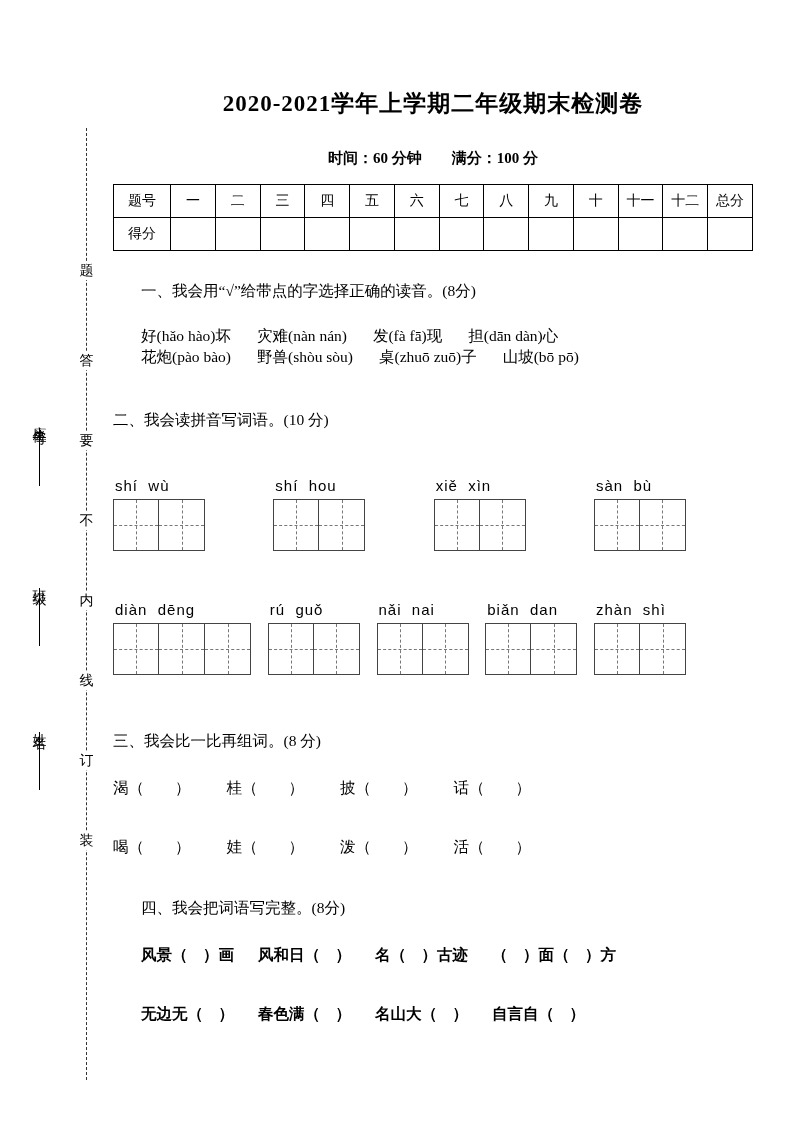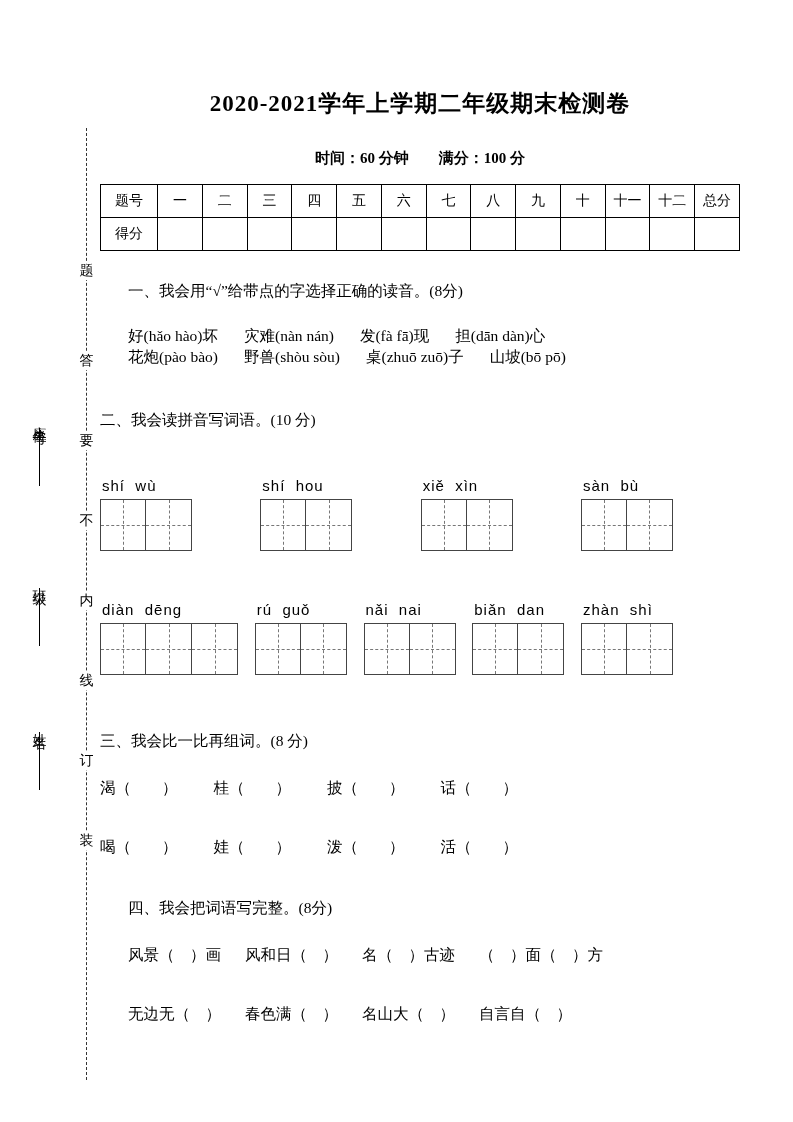--- a/index.html
+++ b/index.html
@@ -8,36 +8,36 @@
 
   
   .binding-line{position:absolute;left:86px;top:128px;width:0;height:952px;border-left:1px dashed #333;}
   .binding-char{position:absolute;left:78px;width:17px;text-align:center;background:#fff;
                 font-size:14px;line-height:18px;}
   .v-field{position:absolute;left:30px;display:flex;flex-direction:column;align-items:center;}
   .v-label{writing-mode:vertical-rl;text-orientation:upright;font-size:14px;letter-spacing:3px;}
   .v-rule{width:1px;background:#000;margin-top:4px;}
 
   
-  .content{position:absolute;left:100px;top:0;width:640px;}
+  .content{position:absolute;left:113px;top:0;width:640px;}
   .title{margin-top:88px;text-align:center;font-size:23px;font-weight:bold;letter-spacing:1px;}
   .meta{margin-top:30px;text-align:center;font-size:15px;font-weight:bold;}
 
   table.score{border-collapse:collapse;margin-top:16px;width:100%;table-layout:fixed;}
   table.score td{border:1px solid #000;height:32px;text-align:center;font-size:14px;padding:0;}
   table.score td.hd{width:56px;}
 
   .sec-heading{font-size:15.5px;}
   .indent{padding-left:28px;}
   .mt30{margin-top:30px;} .mt24{margin-top:24px;} .mt16{}
   .mt42{margin-top:42px;} .mt56{margin-top:56px;} .mt40{margin-top:40px;}
   .mt26{margin-top:26px;} .mt38{margin-top:38px;}
 
   .row{display:flex;font-size:15.5px;white-space:pre;}
-  .row.g26{gap:26px;} .row.g36{gap:36px;} .row.g24{gap:24px;}
+  .row.g26{gap:26px;} .row.g36{gap:36px;} .row.g24{gap:24px;font-weight:bold;}
 
   
   .words-row{display:flex;justify-content:space-between;width:573px;}
   .words-row.r1{margin-top:46px;} .words-row.r2{margin-top:50px;}
   .word-group{display:flex;flex-direction:column;}
   .pinyin{font-family:"Liberation Sans","DejaVu Sans",sans-serif;font-size:15px;
           white-space:pre;padding-left:2px;margin-bottom:5px;letter-spacing:1px;}
   .tian-grid{display:flex;}
   .tian-cell{width:46px;height:52px;border:1px solid #444;position:relative;box-sizing:border-box;}
   .tian-cell + .tian-cell{border-left:none;}

